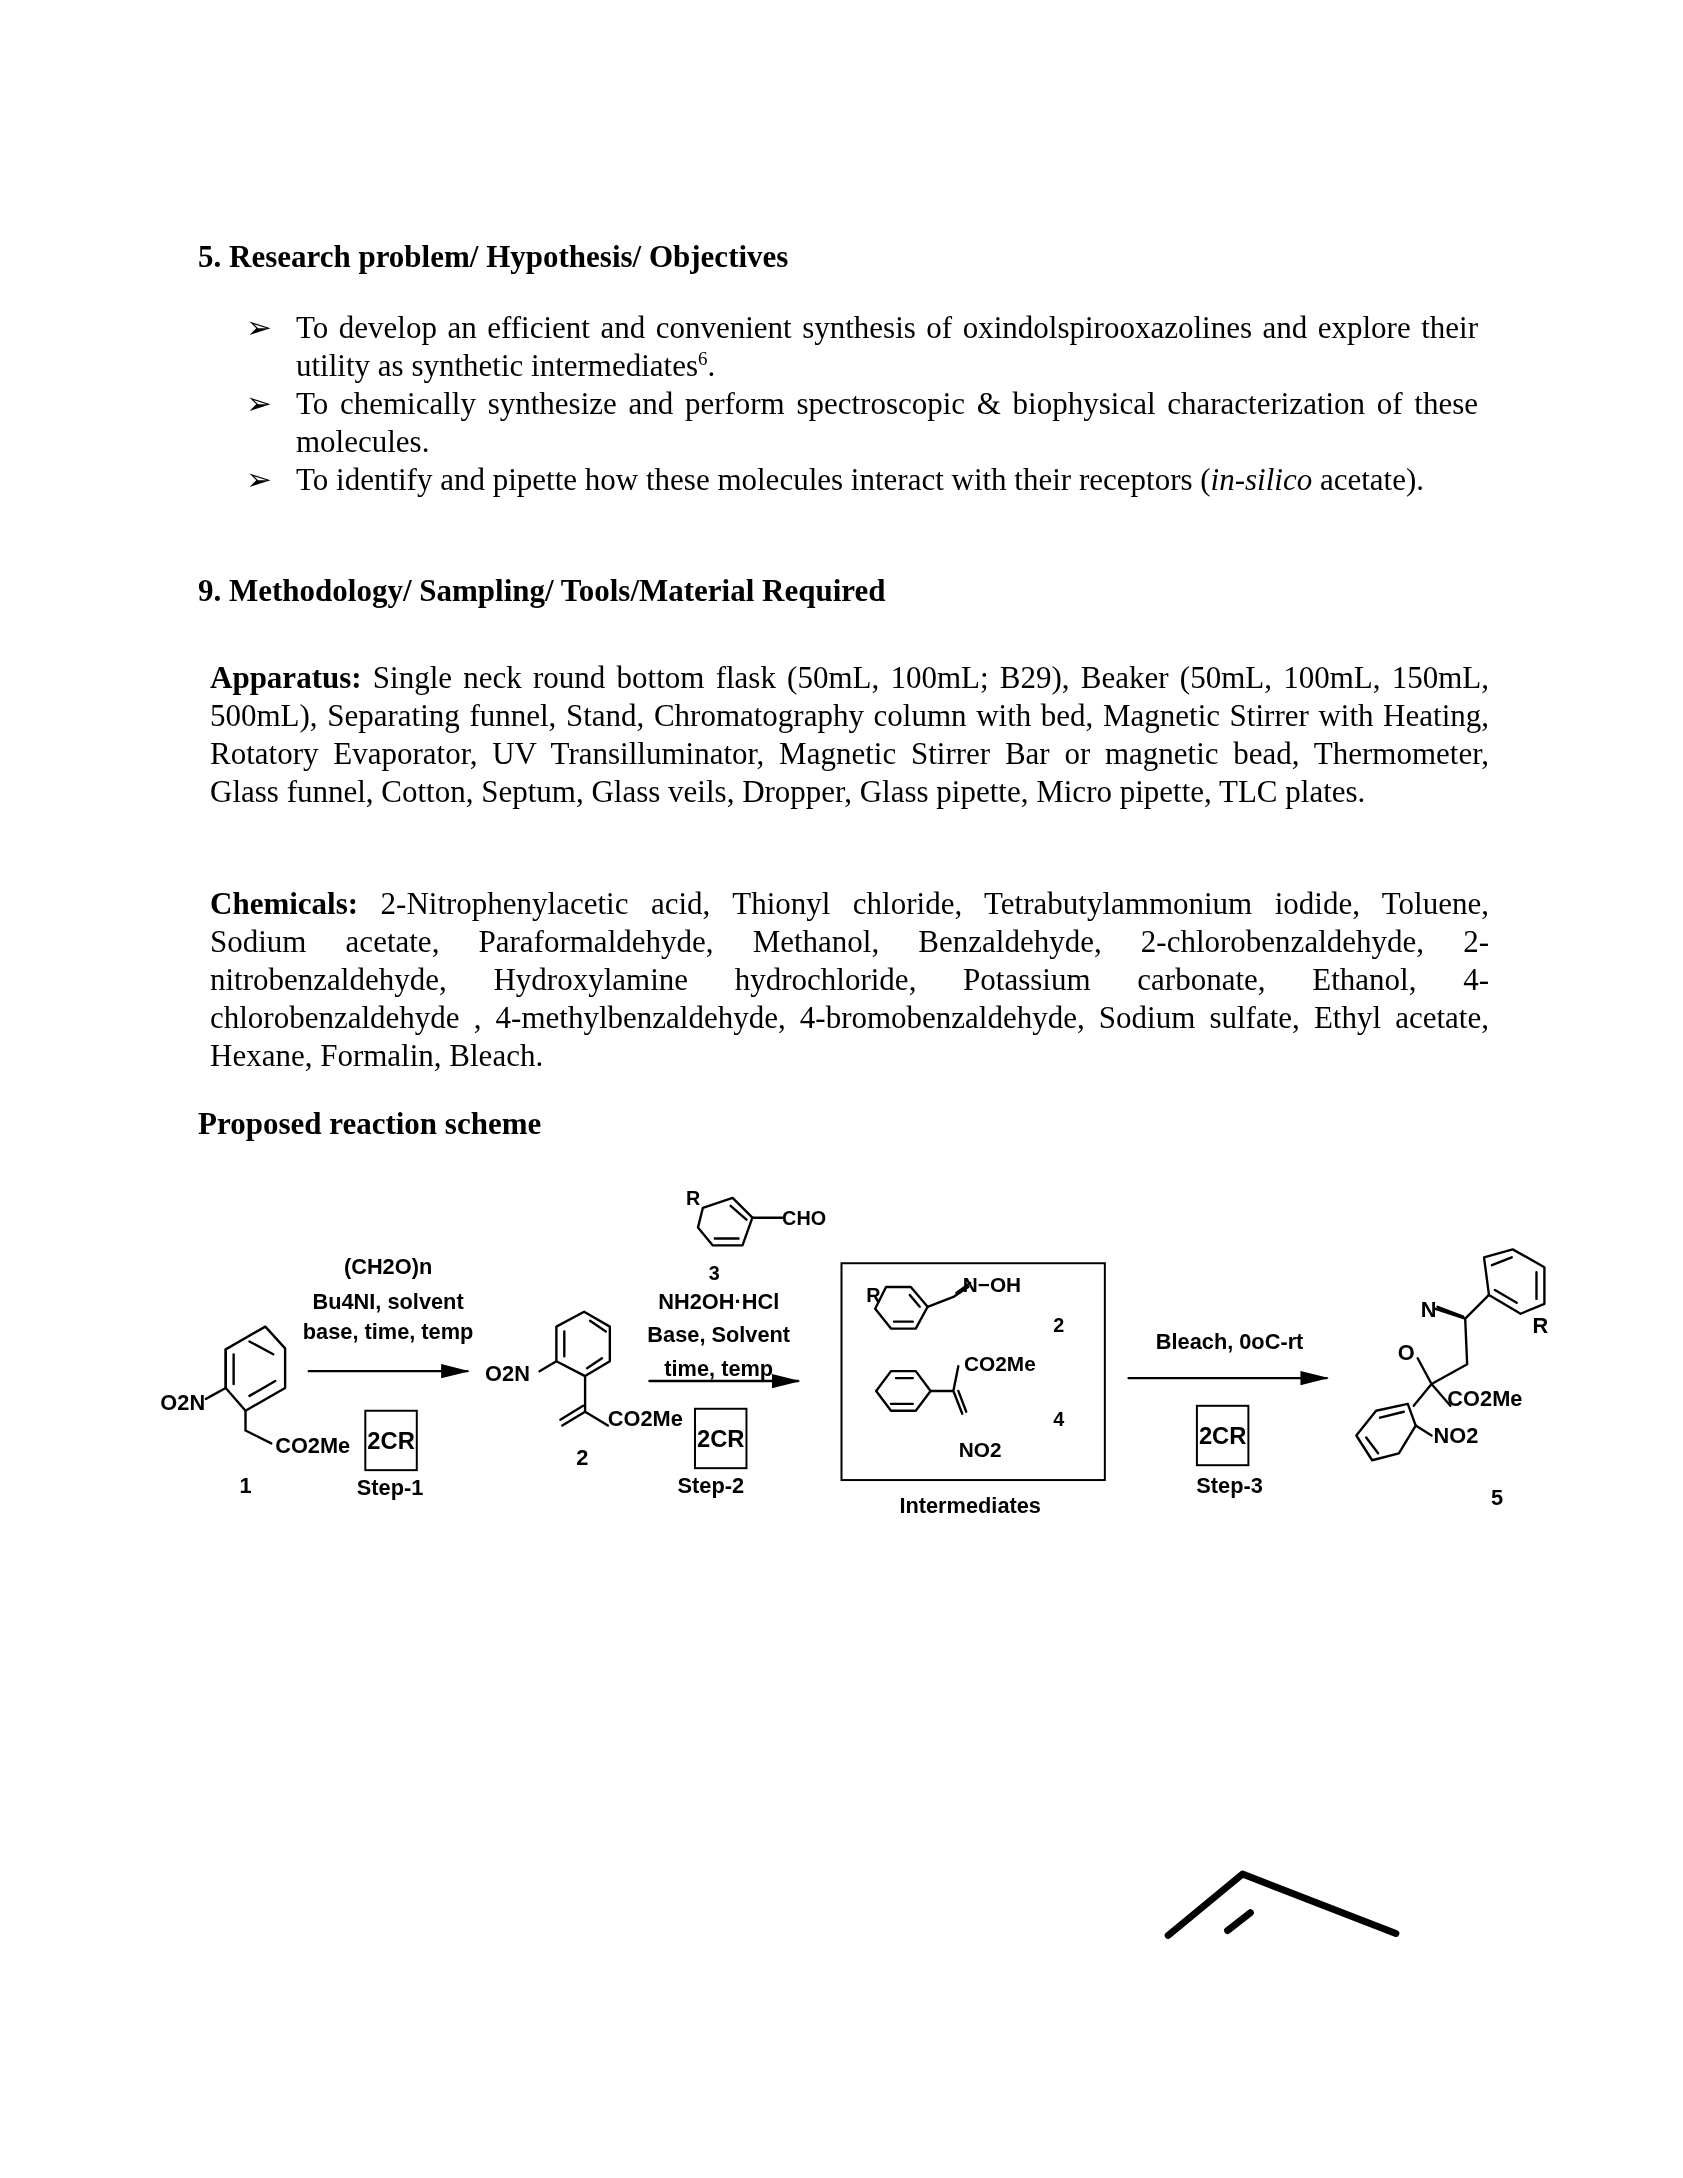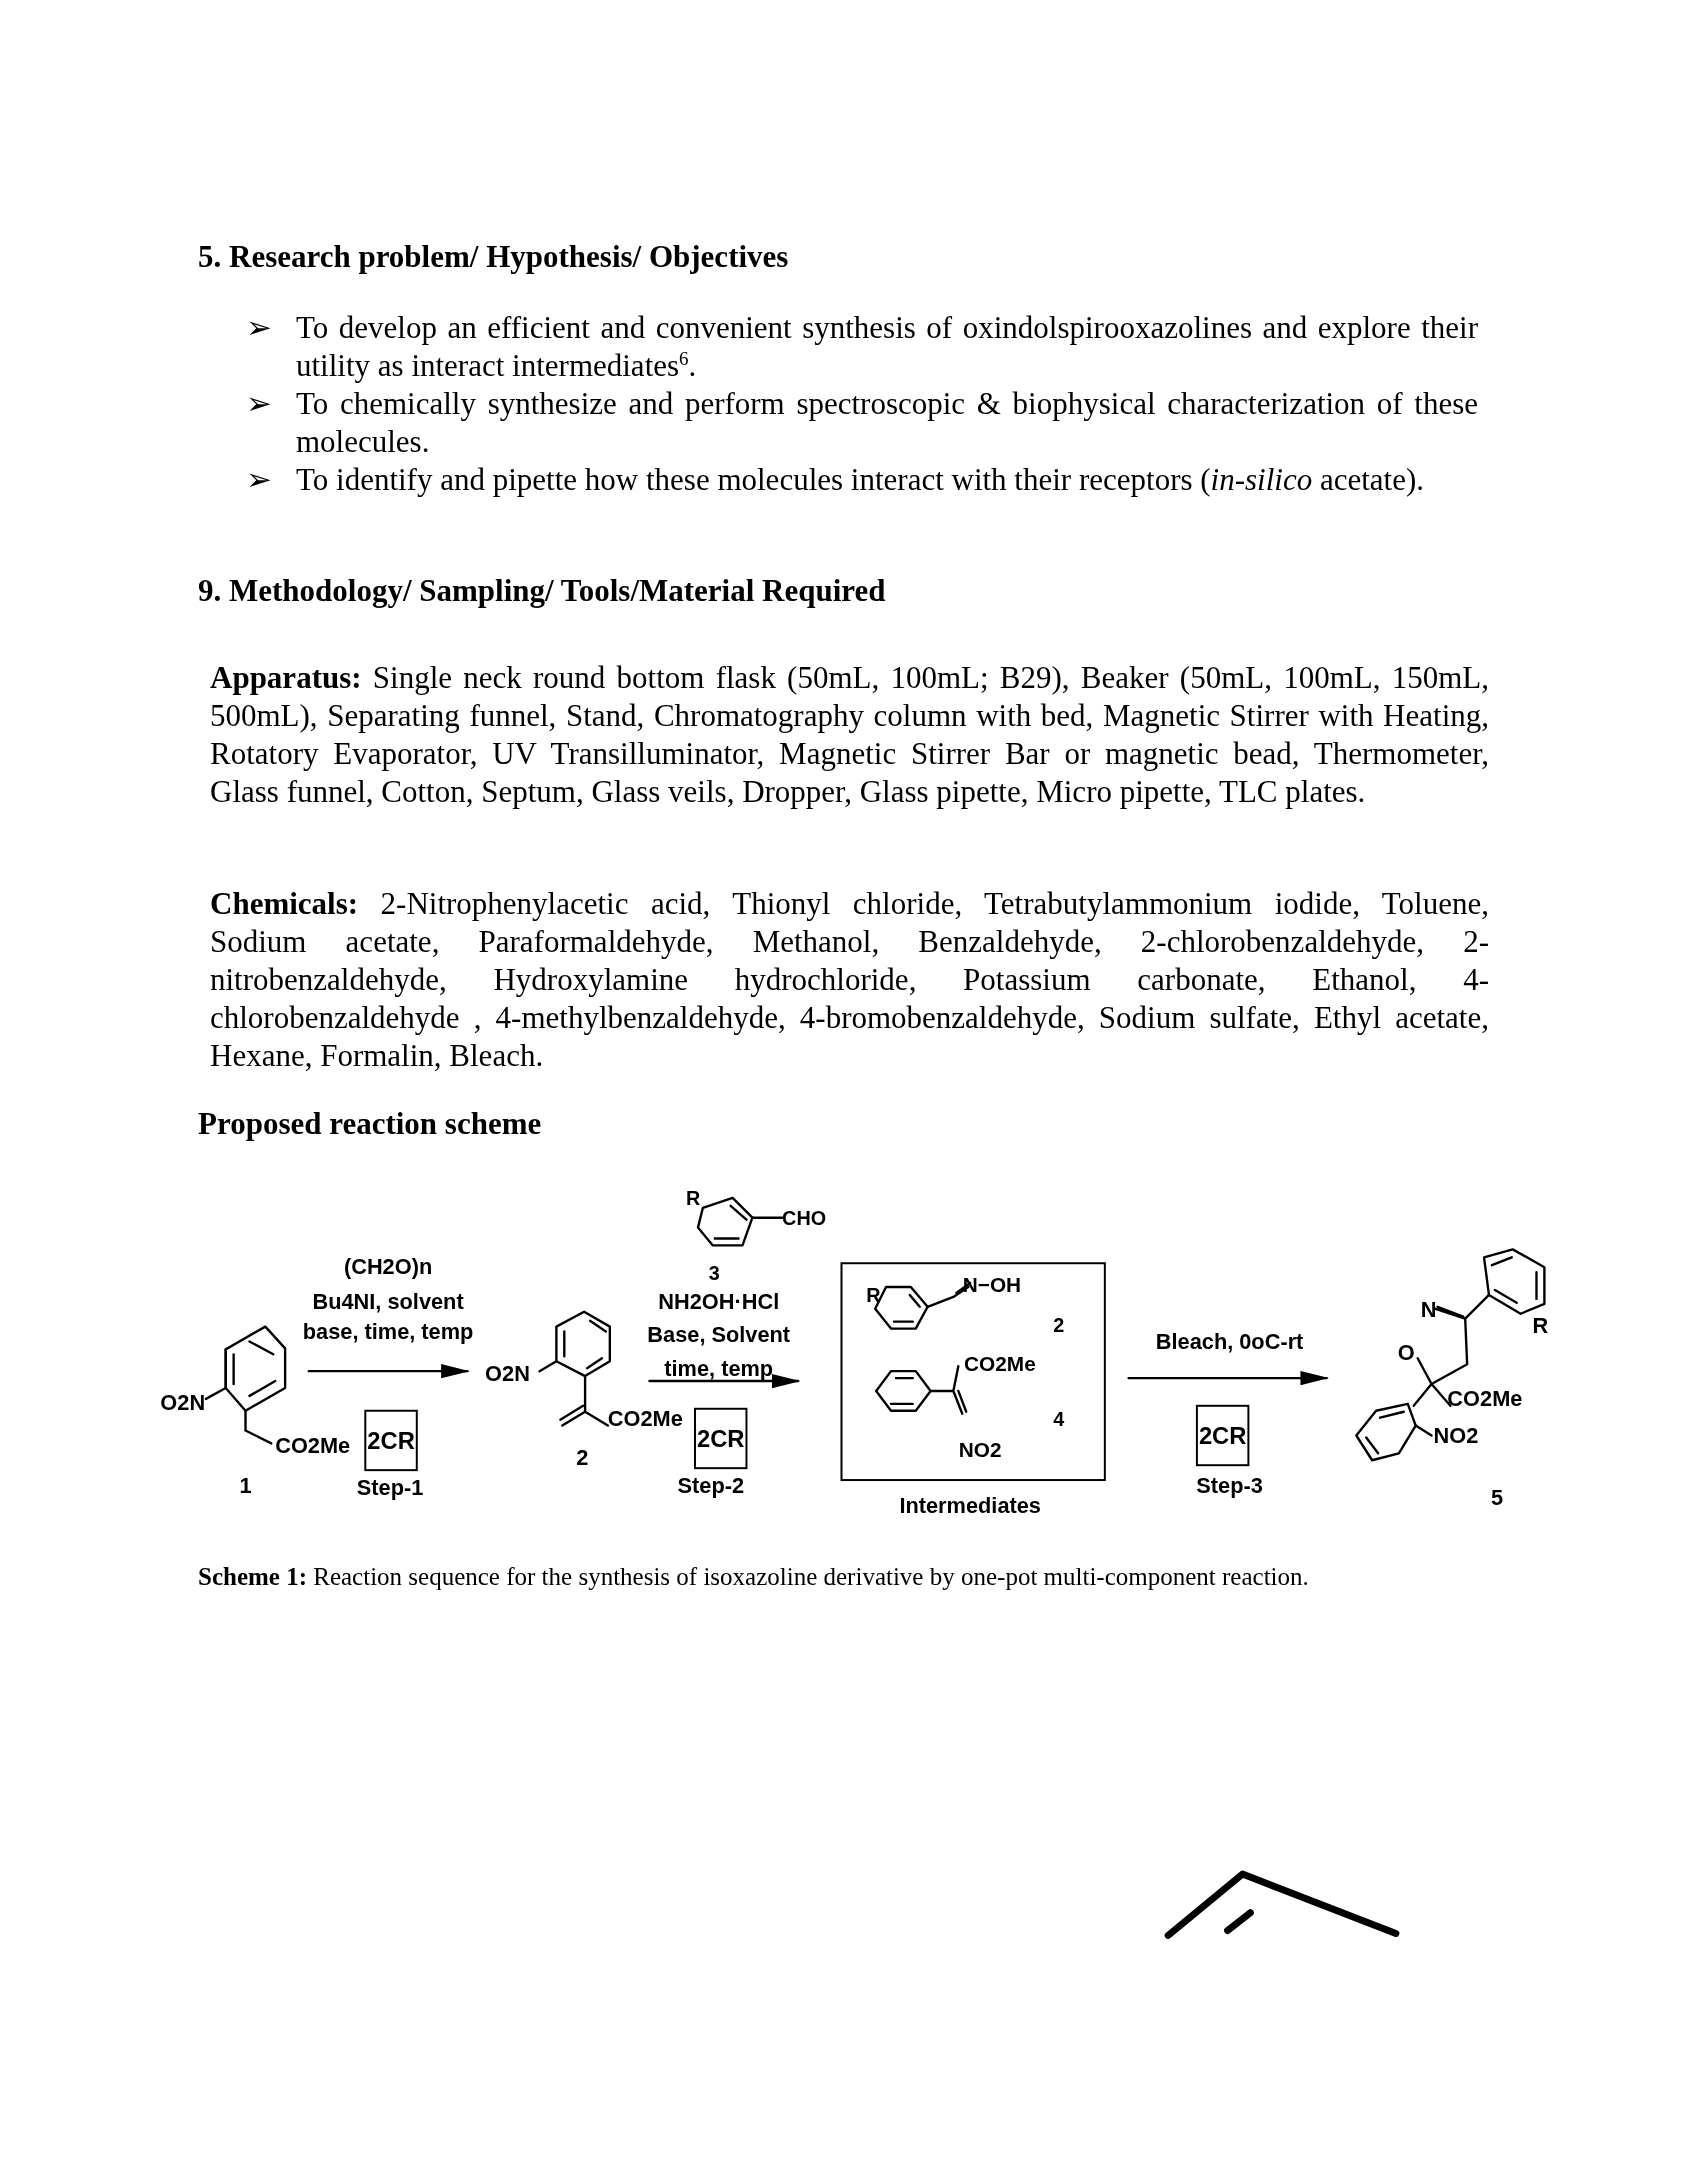--- a/index.html
+++ b/index.html
@@ -24,21 +24,21 @@
 </head>
 <body>
 
 <div class="page">
 
   <h2 class="h" style="top:238px;">5. Research problem/ Hypothesis/ Objectives</h2>
 
   <ul class="obj">
     <li>
       <span class="arrow">➢</span>
-      <span>To develop an efficient and convenient synthesis of oxindolspirooxazolines and explore their utility as interact intermediates</span><sup>6</sup><span>.</span>
+      <span>To develop an efficient and convenient synthesis of oxindolspirooxazolines and explore their utility as synthetic intermediates</span><sup>6</sup><span>.</span>
     </li>
     <li>
       <span class="arrow">➢</span>
       <span>To chemically synthesize and perform spectroscopic &amp; biophysical characterization of these molecules.</span>
     </li>
     <li>
       <span class="arrow">➢</span>
       <span>To identify and pipette how these molecules interact with their receptors (</span><i>in-silico</i><span> acetate).</span>
     </li>
   </ul>
@@ -141,16 +141,15 @@
       <text x="1548" y="1346" font-size="22">R</text>
       <text x="1462" y="1420" font-size="22">CO2Me</text>
       <text x="1448" y="1458" font-size="22">NO2</text>
       <text x="1506" y="1520" font-size="22">5</text>
     </g>
 
     <path class="bond" style="stroke-width:7" d="M1180,1955 L1255,1893 L1410,1953"></path>
     <path class="bond" style="stroke-width:7" d="M1240,1950 L1263,1932"></path>
   </svg>
 
-  <p class="caption"><b>Scheme 1:</b><span> Reaction sequence for the synthesis of isoxazoline derivative by one-pot multi-component reaction.</span></p>
 
 </div>
 
 
 </body></html>

